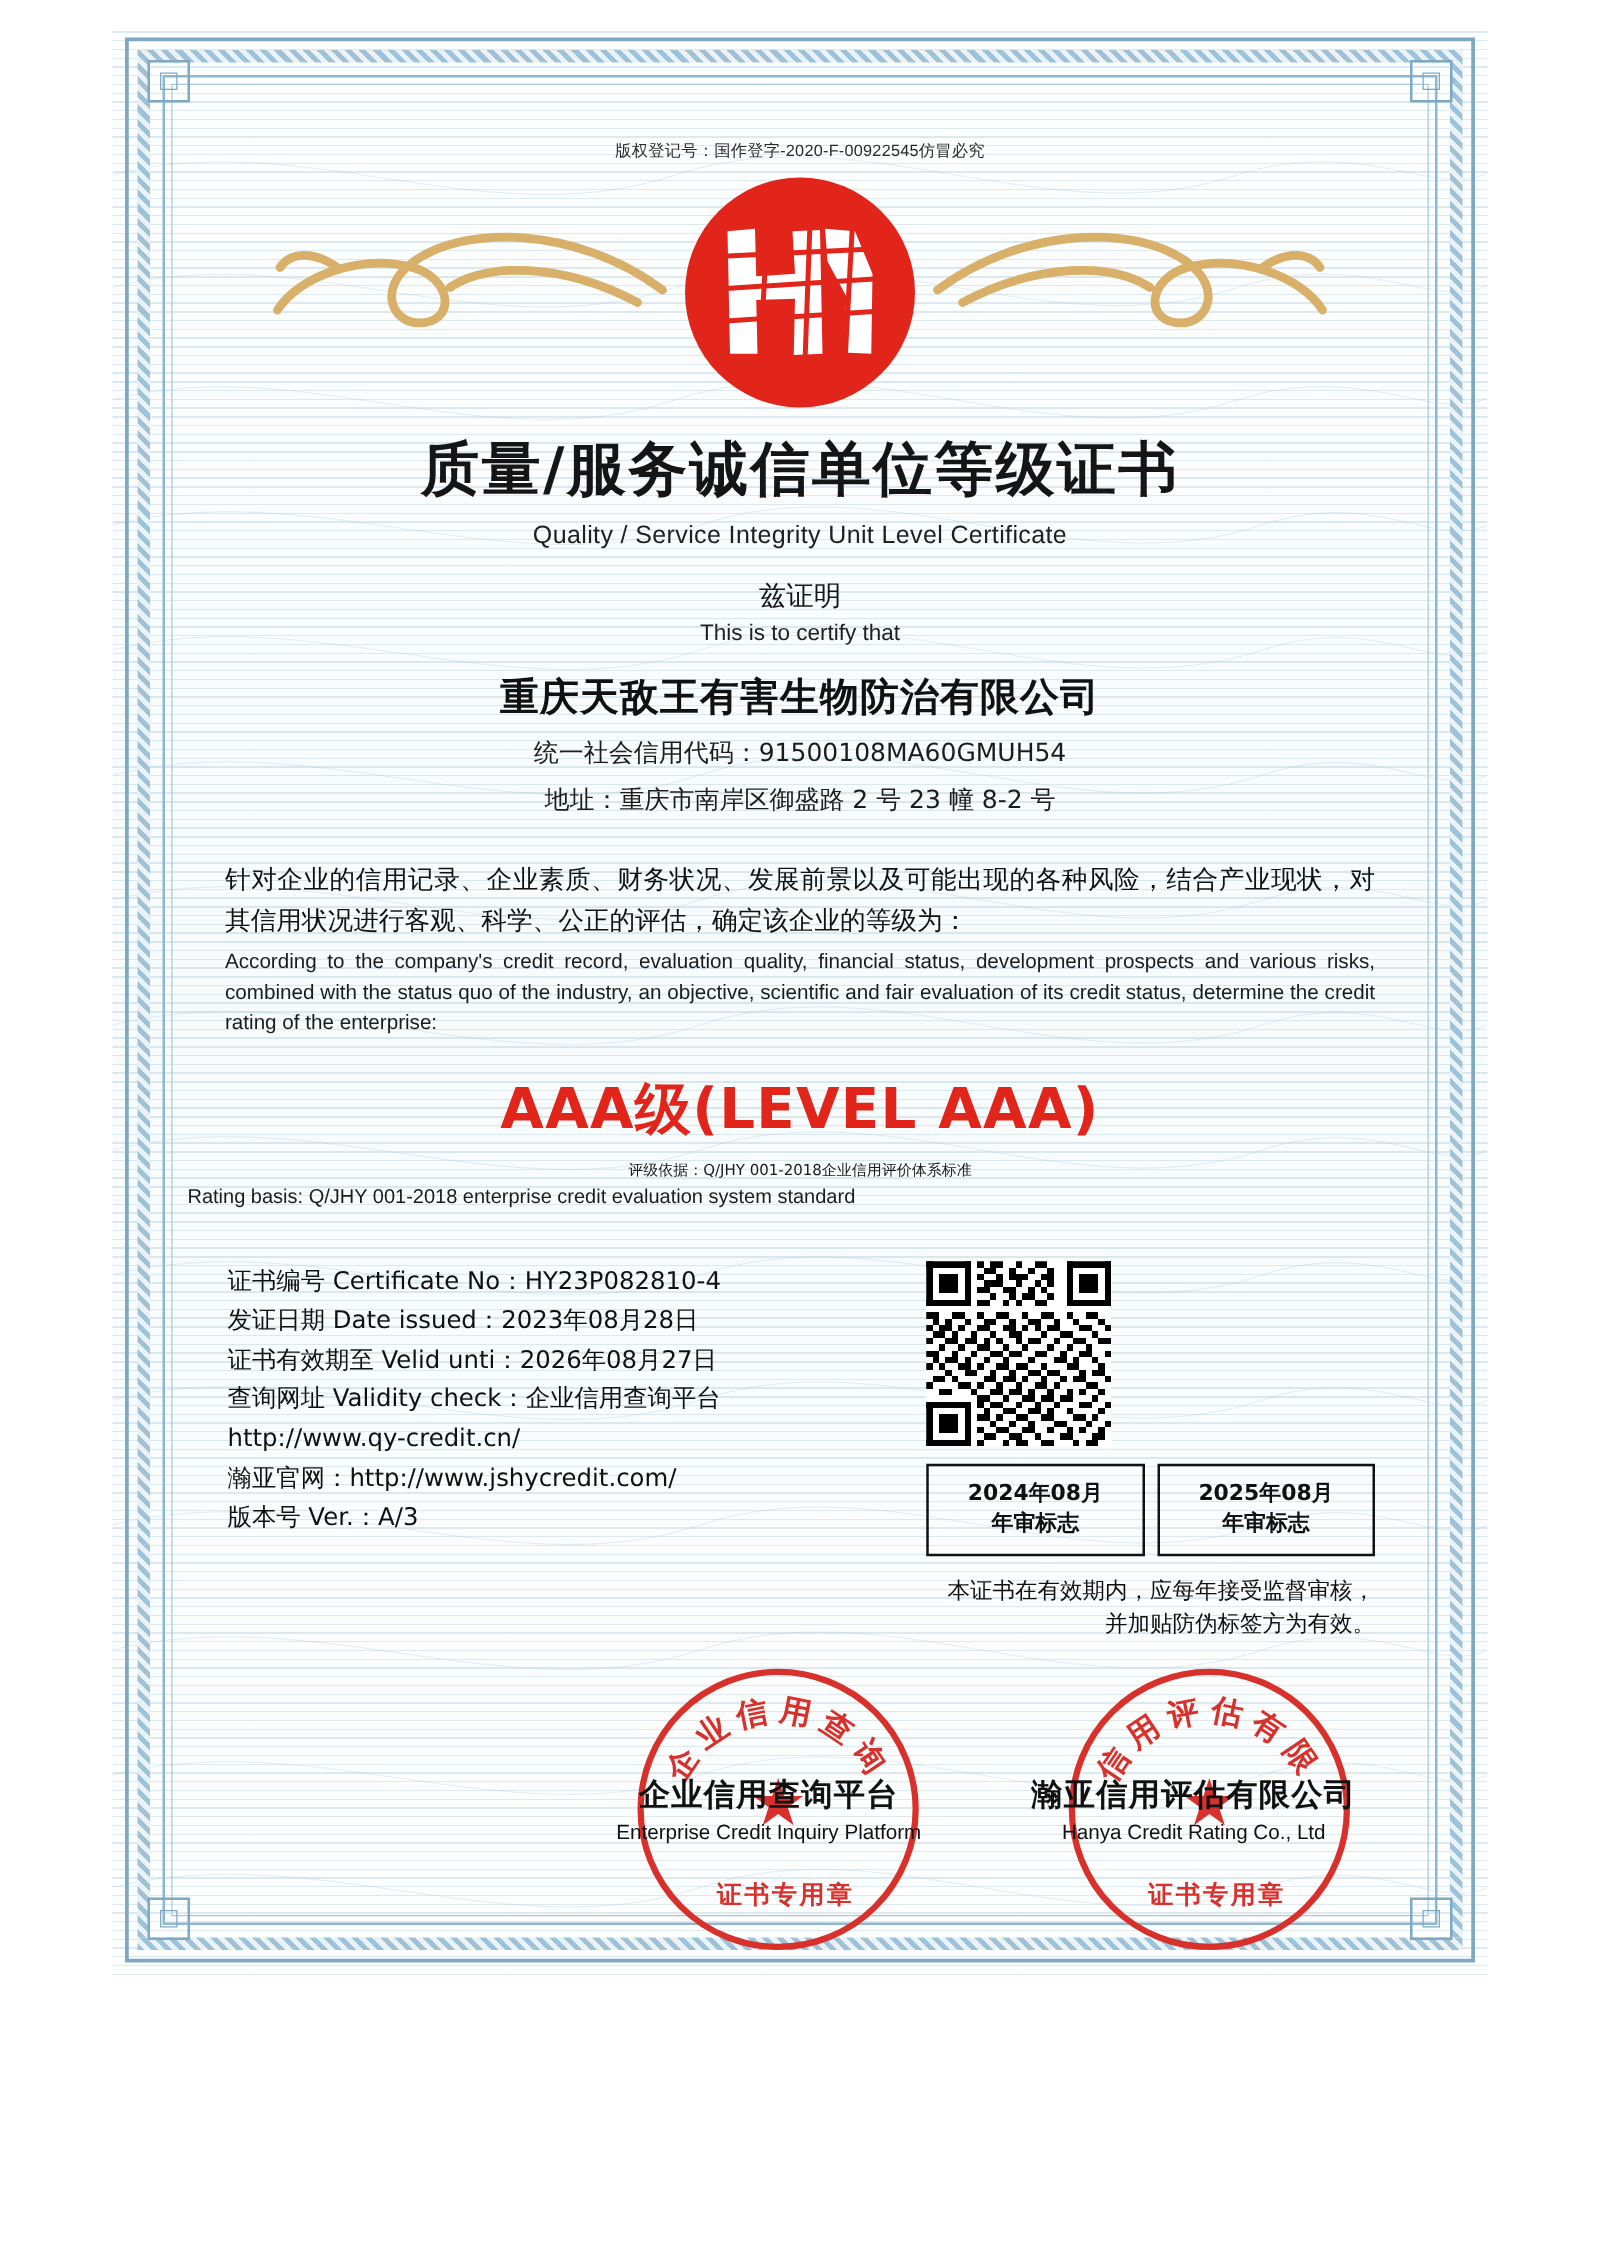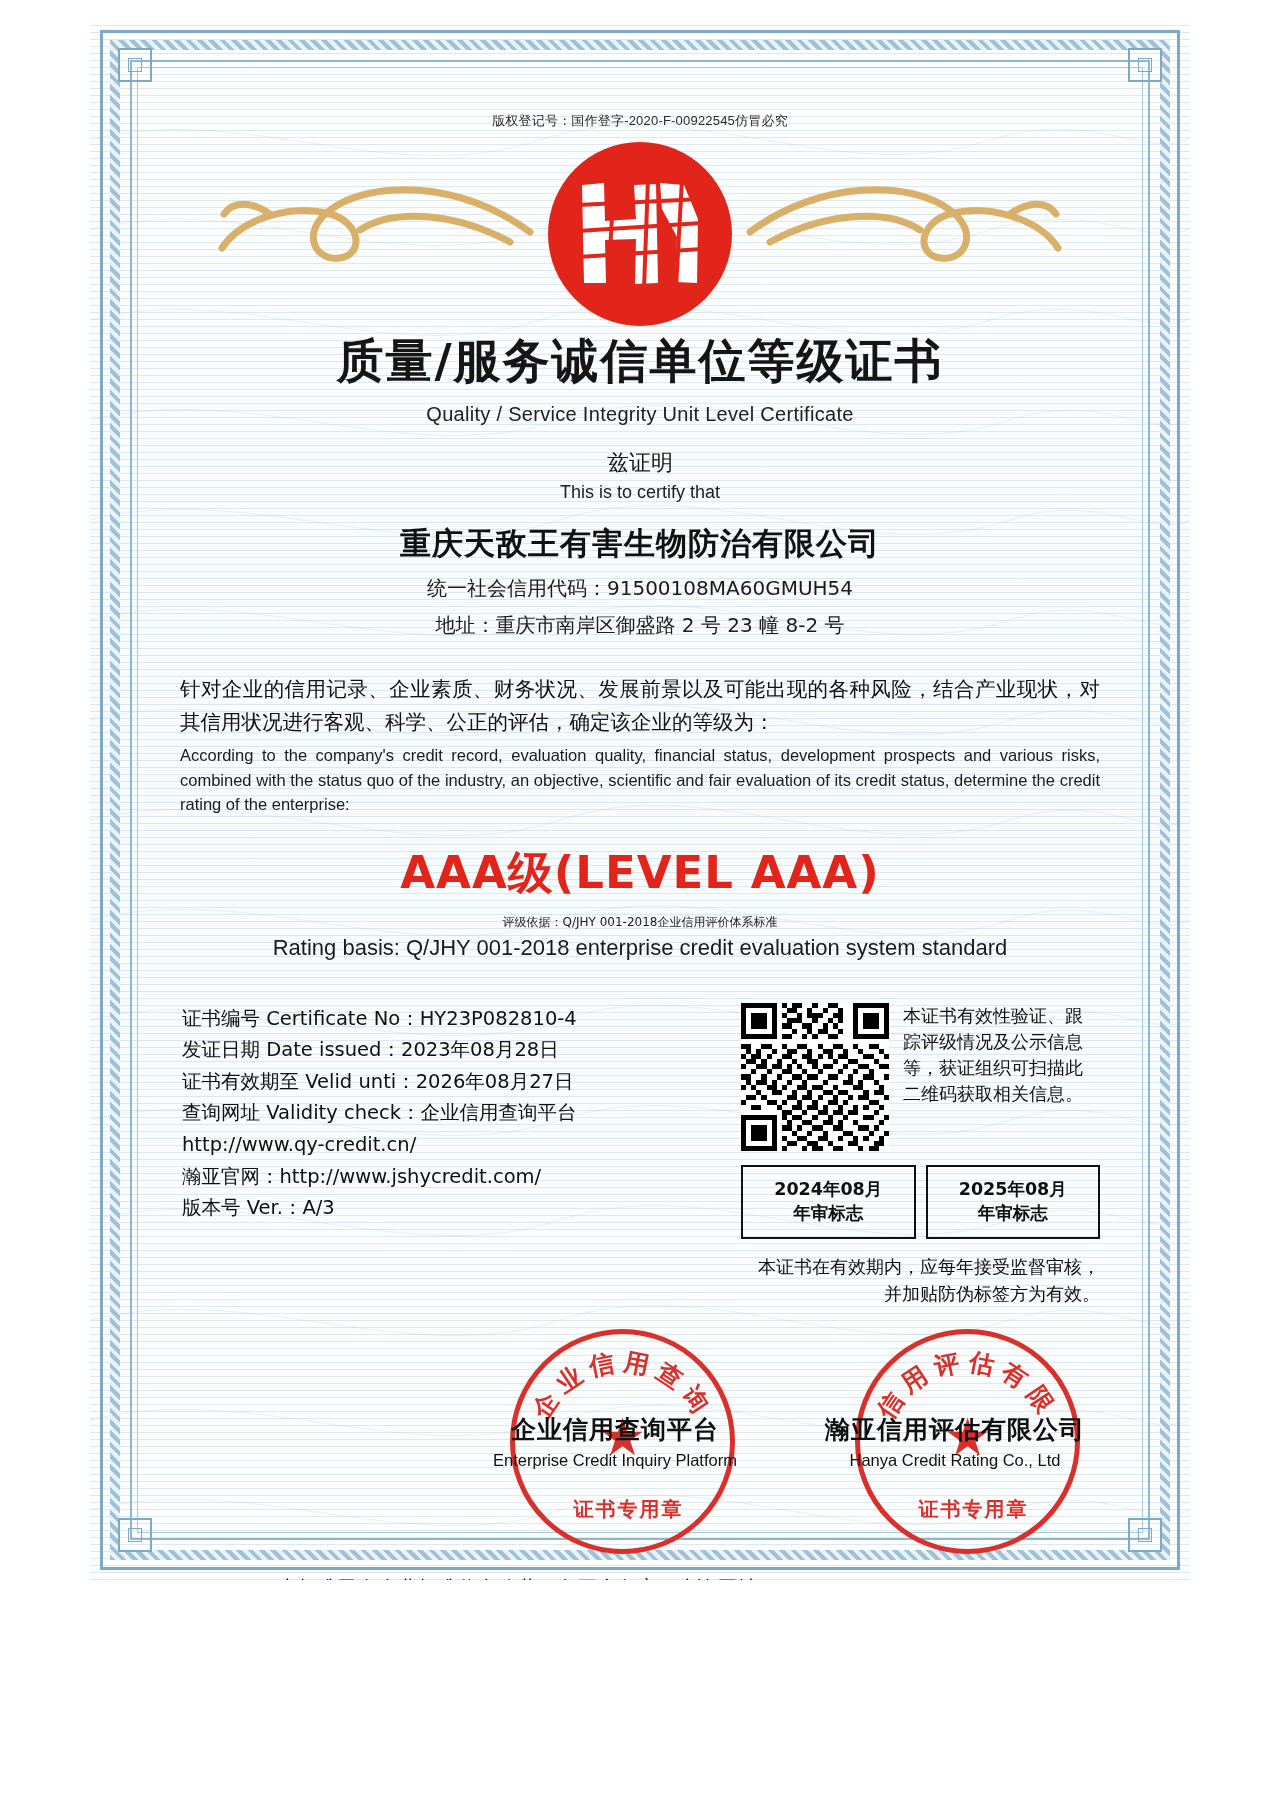--- a/index.html
+++ b/index.html
@@ -132,21 +132,21 @@
   }
   .logo svg { display:block; }
 
   
   .title-cn {
     text-align: center;
     font-size: 47px;
     font-weight: bold;
     color: #151515;
     letter-spacing: 2px;
-    margin-top: 6px;
+    margin-top: 20px;
     font-family: "DejaVu Sans", sans-serif;
   }
   .title-en {
     text-align: center;
     font-size: 20px;
     color: #202020;
     margin-top: 10px;
     letter-spacing: 0.3px;
   }
   .certify-cn {
@@ -209,22 +209,21 @@
     font-family: "DejaVu Sans", sans-serif;
   }
   .basis-cn {
     text-align: center;
     font-size: 12px;
     color: #1b1b1b;
     margin-top: 11px;
     font-family: "DejaVu Sans", sans-serif;
   }
   .basis-en {
-    text-align: center;
-    font-size: 22px;
+    font-size: 16px;
     color: #1b1b1b;
     margin-top: 4px;
   }
 
   
   .info-row {
     display: flex;
     margin-top: 42px;
     padding: 0 30px 0 32px;
   }
@@ -669,21 +668,20 @@
                 <rect x="21" y="27" width="2" height="1"></rect>
               <rect x="26" y="27" width="2" height="1"></rect>
               <rect x="8" y="28" width="1" height="1"></rect>
                 <rect x="12" y="28" width="1" height="1"></rect>
                 <rect x="14" y="28" width="2" height="1"></rect>
                 <rect x="18" y="28" width="2" height="1"></rect>
               <rect x="23" y="28" width="1" height="1"></rect>
                 <rect x="25" y="28" width="2" height="1"></rect>
             </g>
           </svg>
-          <div class="qr-note">本证书有效性验证、跟踪评级情况及公示信息等，获证组织可扫描此二维码获取相关信息。</div>
         </div>
 
         <div class="stamp-boxes">
           <div class="stamp-box">
             <span>2024年08月</span>
             <span>年审标志</span>
           </div>
           <div class="stamp-box">
             <span>2025年08月</span>
             <span>年审标志</span>

